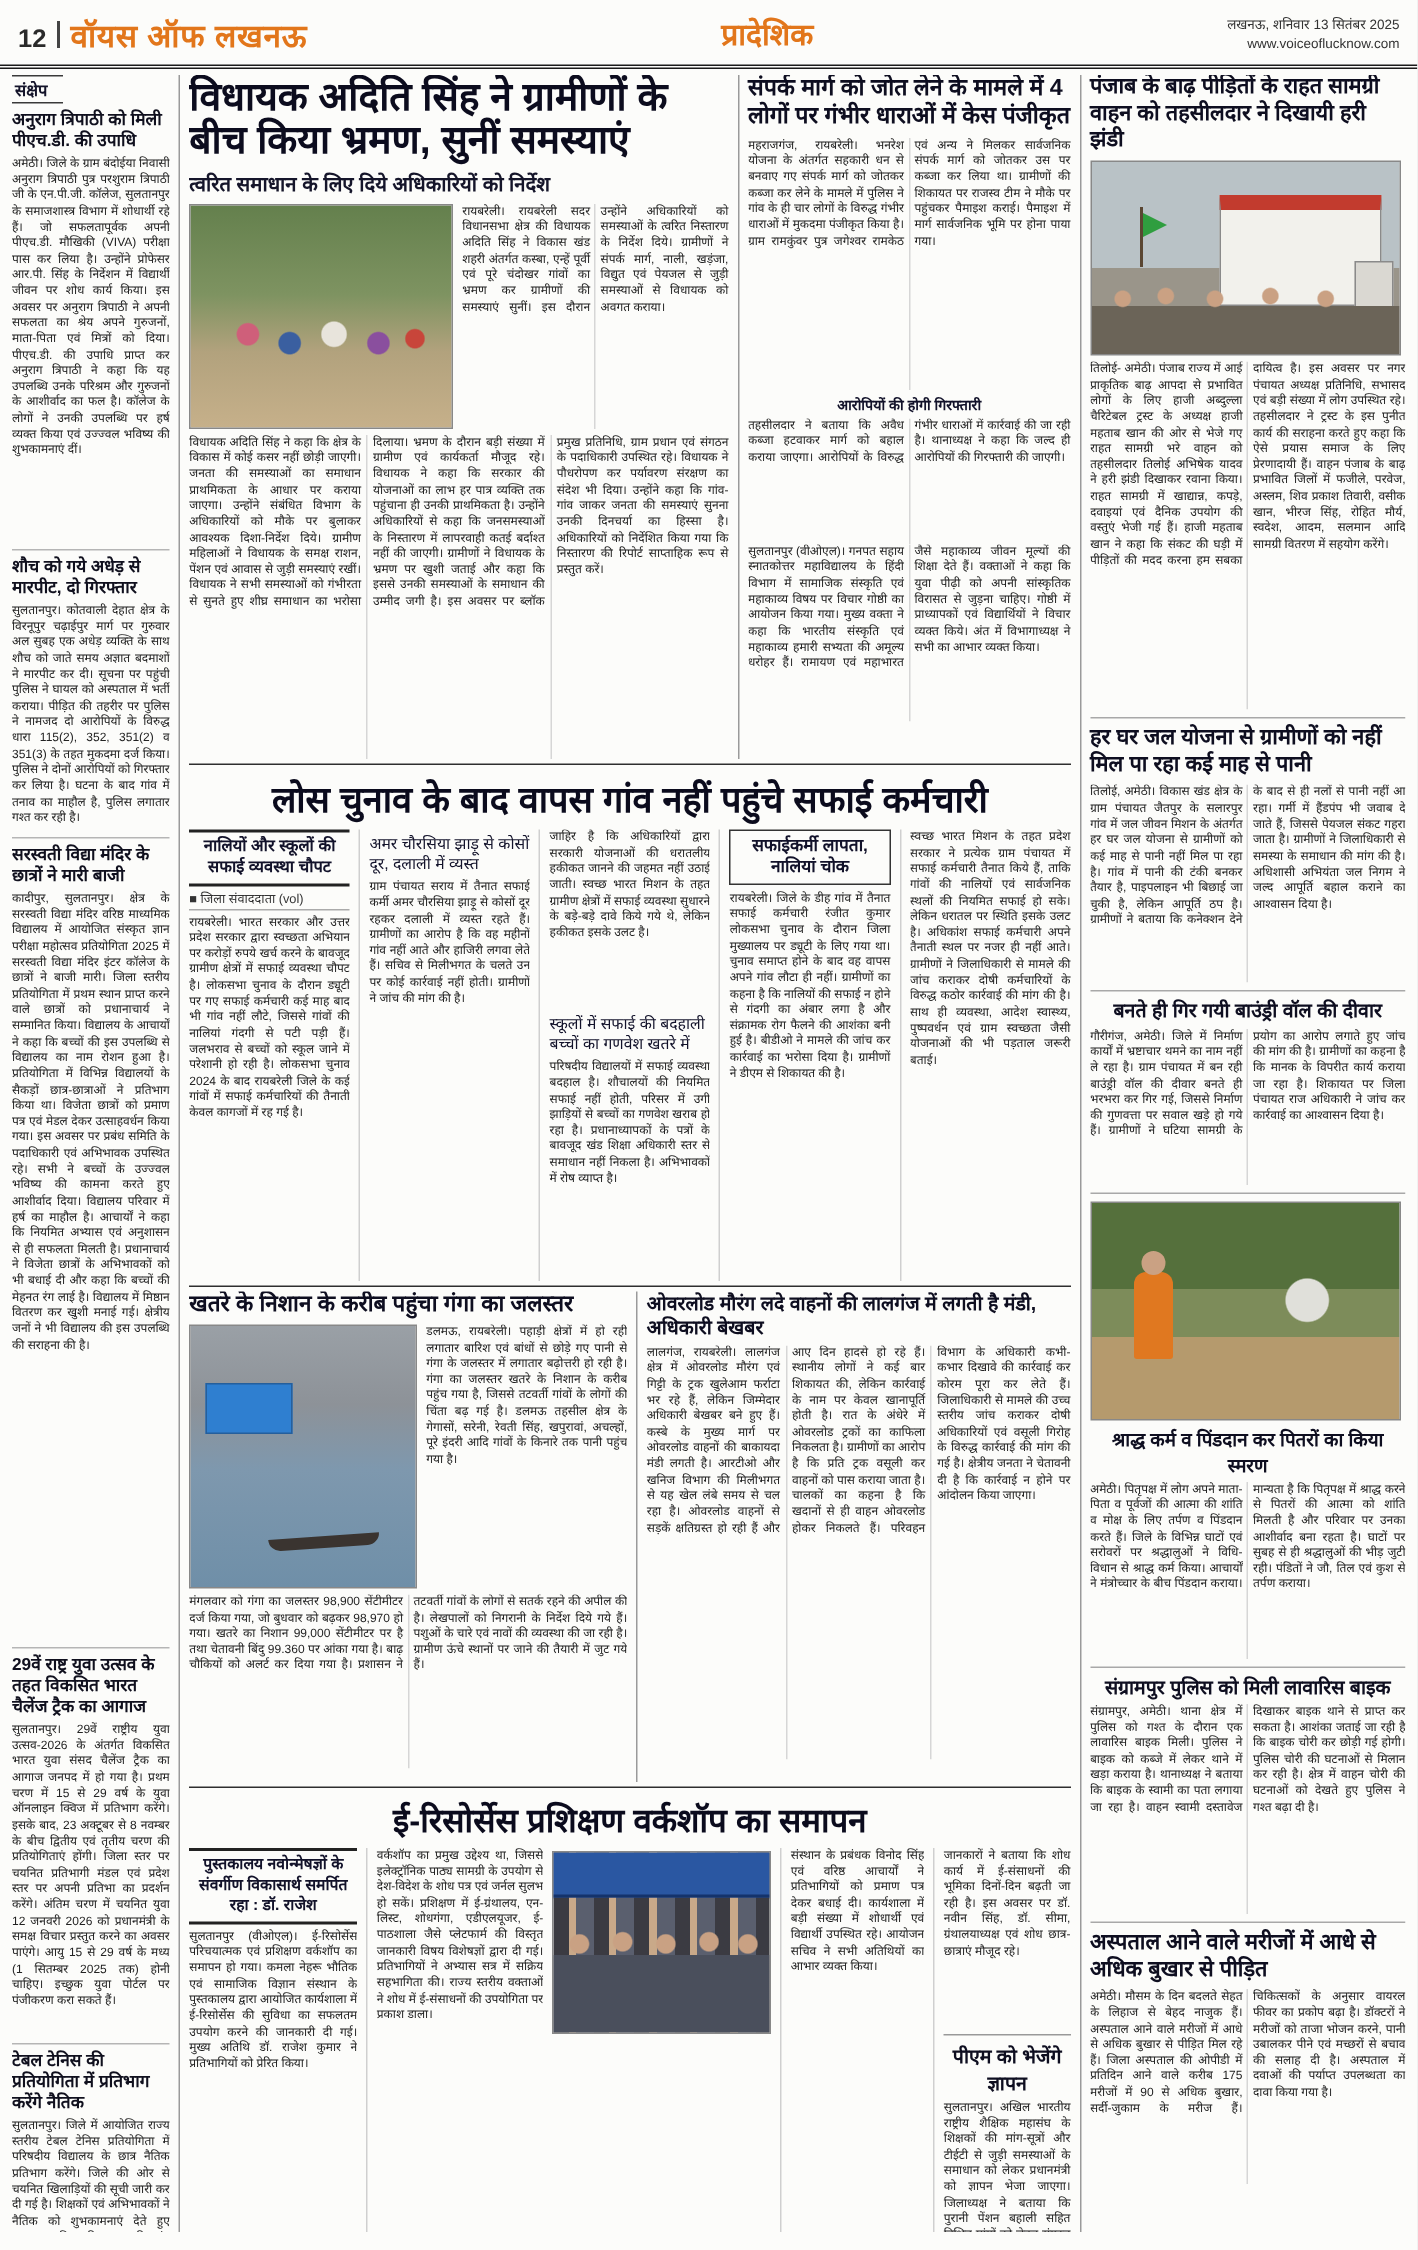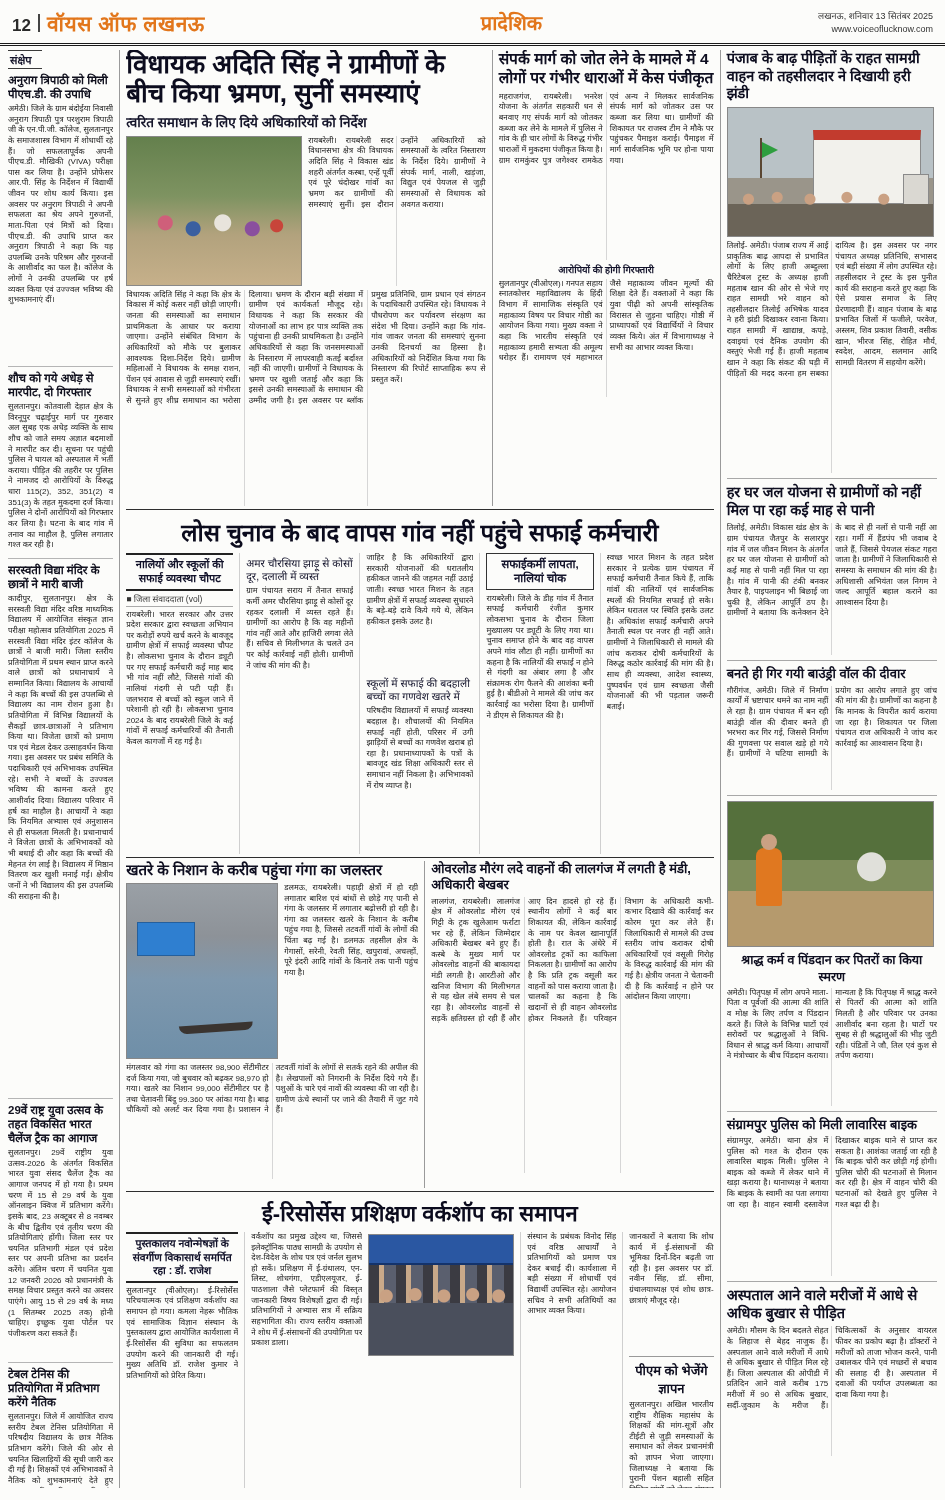--- a/index.html
+++ b/index.html
@@ -103,21 +103,21 @@
       radial-gradient(circle at 72% 16%, #c9a183 0 6px, rgba(0,0,0,0) 7px),
       radial-gradient(circle at 90% 18%, #c9a183 0 6px, rgba(0,0,0,0) 7px),
       linear-gradient(180deg,rgba(0,0,0,0) 0 28%, #4a4f5c 28% 100%);}
   .eb{height:244px;} .ebD{height:120px;}
   .pm-title{font-size:13px;font-weight:800;text-align:center;color:#0e0e20;border-top:1px solid #999;margin-top:4px;padding-top:4px;}
   .pm-body{height:92px;margin-top:3px;}
 
   
   .rstory{border-bottom:1px solid #a8a8a8;padding-bottom:5px;margin-bottom:5px;}
   .rstory h2{font-size:14.5px;font-weight:800;line-height:1.22;color:#0e0e20;margin-bottom:4px;}
-  .rstory h3{font-size:13px;font-weight:800;line-height:1.25;color:#0e0e20;margin-bottom:3px;}
+  .rstory h3{font-size:13px;font-weight:800;line-height:1.25;color:#0e0e20;margin-bottom:3px;text-align:center;}
   .truck-photo{width:207px;height:130px;background:linear-gradient(180deg,#b9c2c6 0 55%,#9a958a 55% 100%);}
   .truck-body{position:absolute;right:12px;top:22px;width:108px;height:74px;background:#f2f1ec;border:1px solid #8a8a8a;border-top:10px solid #c23b2e;}
   .truck-cab{position:absolute;right:4px;bottom:28px;width:26px;height:34px;background:#dad8d2;border:1px solid #8a8a8a;}
   .green-flag{position:absolute;left:34px;top:34px;width:0;height:0;border-top:8px solid transparent;border-bottom:8px solid transparent;border-left:16px solid #2f9e3f;}
   .flag-pole{position:absolute;left:32px;top:30px;width:2px;height:40px;background:#5a4632;}
   .crowd{position:absolute;left:0;bottom:0;width:100%;height:46px;background:
       radial-gradient(circle at 10% 20%, #caa183 0 5px, rgba(0,0,0,0) 6px),
       radial-gradient(circle at 24% 16%, #caa183 0 5px, rgba(0,0,0,0) 6px),
       radial-gradient(circle at 40% 20%, #caa183 0 5px, rgba(0,0,0,0) 6px),
       radial-gradient(circle at 58% 16%, #caa183 0 5px, rgba(0,0,0,0) 6px),
@@ -188,20 +188,21 @@
             <div class="photo lead-photo"></div>
             <div class="body cols2 lead-body1">रायबरेली। रायबरेली सदर विधानसभा क्षेत्र की विधायक अदिति सिंह ने विकास खंड शहरी अंतर्गत कस्बा, एन्हें पूर्वी एवं पूरे चंदोखर गांवों का भ्रमण कर ग्रामीणों की समस्याएं सुनीं। इस दौरान उन्होंने अधिकारियों को समस्याओं के त्वरित निस्तारण के निर्देश दिये। ग्रामीणों ने संपर्क मार्ग, नाली, खड़ंजा, विद्युत एवं पेयजल से जुड़ी समस्याओं से विधायक को अवगत कराया।</div>
           </div>
           <div class="body cols3 lead-body2">विधायक अदिति सिंह ने कहा कि क्षेत्र के विकास में कोई कसर नहीं छोड़ी जाएगी। जनता की समस्याओं का समाधान प्राथमिकता के आधार पर कराया जाएगा। उन्होंने संबंधित विभाग के अधिकारियों को मौके पर बुलाकर आवश्यक दिशा-निर्देश दिये। ग्रामीण महिलाओं ने विधायक के समक्ष राशन, पेंशन एवं आवास से जुड़ी समस्याएं रखीं। विधायक ने सभी समस्याओं को गंभीरता से सुनते हुए शीघ्र समाधान का भरोसा दिलाया। भ्रमण के दौरान बड़ी संख्या में ग्रामीण एवं कार्यकर्ता मौजूद रहे। विधायक ने कहा कि सरकार की योजनाओं का लाभ हर पात्र व्यक्ति तक पहुंचाना ही उनकी प्राथमिकता है। उन्होंने अधिकारियों से कहा कि जनसमस्याओं के निस्तारण में लापरवाही कतई बर्दाश्त नहीं की जाएगी। ग्रामीणों ने विधायक के भ्रमण पर खुशी जताई और कहा कि इससे उनकी समस्याओं के समाधान की उम्मीद जगी है। इस अवसर पर ब्लॉक प्रमुख प्रतिनिधि, ग्राम प्रधान एवं संगठन के पदाधिकारी उपस्थित रहे। विधायक ने पौधरोपण कर पर्यावरण संरक्षण का संदेश भी दिया। उन्होंने कहा कि गांव-गांव जाकर जनता की समस्याएं सुनना उनकी दिनचर्या का हिस्सा है। अधिकारियों को निर्देशित किया गया कि निस्तारण की रिपोर्ट साप्ताहिक रूप से प्रस्तुत करें।</div>
         </section>
 
         <section class="sampark">
           <h2>संपर्क मार्ग को जोत लेने के मामले में 4 लोगों पर गंभीर धाराओं में केस पंजीकृत</h2>
           <div class="body cols2 sb1">महराजगंज, रायबरेली। भनरेश योजना के अंतर्गत सहकारी धन से बनवाए गए संपर्क मार्ग को जोतकर कब्जा कर लेने के मामले में पुलिस ने गांव के ही चार लोगों के विरुद्ध गंभीर धाराओं में मुकदमा पंजीकृत किया है। ग्राम रामकुंवर पुत्र जगेश्वर रामकेठ एवं अन्य ने मिलकर सार्वजनिक संपर्क मार्ग को जोतकर उस पर कब्जा कर लिया था। ग्रामीणों की शिकायत पर राजस्व टीम ने मौके पर पहुंचकर पैमाइश कराई। पैमाइश में मार्ग सार्वजनिक भूमि पर होना पाया गया।</div>
           <div class="sub-inline">आरोपियों की होगी गिरफ्तारी</div>
+          <div class="body cols2 sb2">तहसीलदार ने बताया कि अवैध कब्जा हटवाकर मार्ग को बहाल कराया जाएगा। आरोपियों के विरुद्ध गंभीर धाराओं में कार्रवाई की जा रही है। थानाध्यक्ष ने कहा कि जल्द ही आरोपियों की गिरफ्तारी की जाएगी।</div>
           <div class="goshthi">
             <div class="body cols2 gb">सुलतानपुर (वीओएल)। गनपत सहाय स्नातकोत्तर महाविद्यालय के हिंदी विभाग में सामाजिक संस्कृति एवं महाकाव्य विषय पर विचार गोष्ठी का आयोजन किया गया। मुख्य वक्ता ने कहा कि भारतीय संस्कृति एवं महाकाव्य हमारी सभ्यता की अमूल्य धरोहर हैं। रामायण एवं महाभारत जैसे महाकाव्य जीवन मूल्यों की शिक्षा देते हैं। वक्ताओं ने कहा कि युवा पीढ़ी को अपनी सांस्कृतिक विरासत से जुड़ना चाहिए। गोष्ठी में प्राध्यापकों एवं विद्यार्थियों ने विचार व्यक्त किये। अंत में विभागाध्यक्ष ने सभी का आभार व्यक्त किया।</div>
           </div>
         </section>
       </div>
 
       <div class="hrule"></div>
 
       <section class="band-los">
         <h1 class="los-title">लोस चुनाव के बाद वापस गांव नहीं पहुंचे सफाई कर्मचारी</h1>

